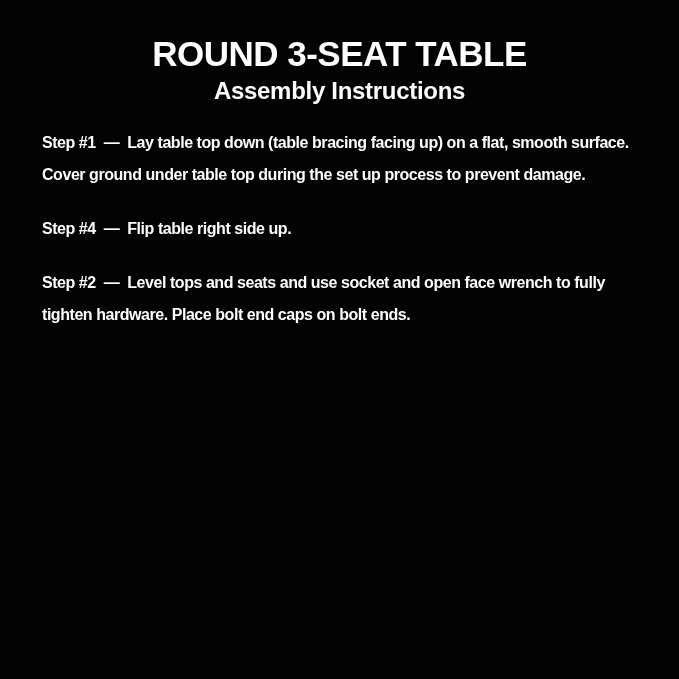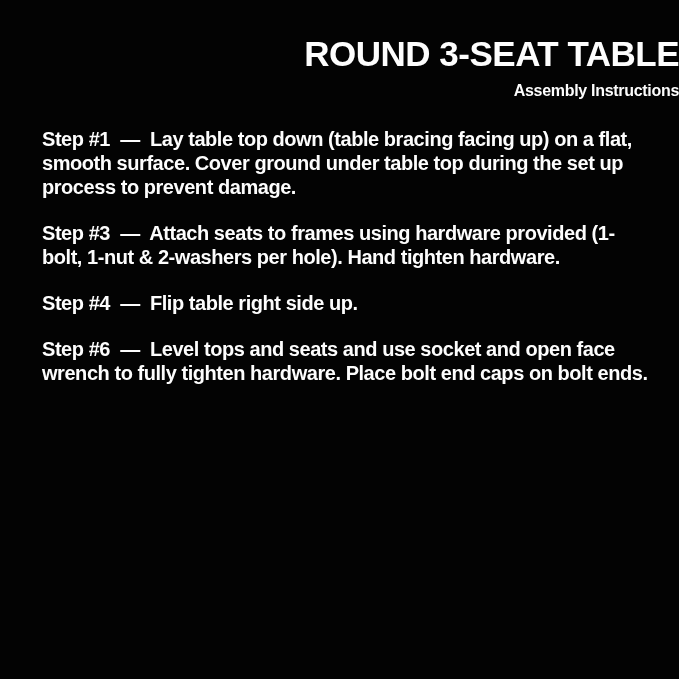--- a/index.html
+++ b/index.html
@@ -12,53 +12,52 @@
     width: 679px;
     height: 679px;
     background: #030303;
     color: #fdfdfd;
     font-family: "Liberation Sans", sans-serif;
     font-weight: 700;
     overflow: hidden;
     box-sizing: border-box;
   }
   .header {
-    text-align: right;
+    text-align: center;
     padding-top: 34px;
   }
   .title {
     font-size: 35px;
     line-height: 40px;
     letter-spacing: -0.5px;
     margin: 0;
   }
   .subtitle {
-    font-size: 16px;
+    font-size: 24px;
     line-height: 30px;
     letter-spacing: -0.3px;
     margin: 2px 0 0 0;
   }
   .steps {
     padding: 21px 26px 0 42px;
   }
   .step {
-    font-size: 20px;
-    line-height: 24px;
+    font-size: 16px;
+    line-height: 32px;
     letter-spacing: -0.45px;
     margin: 0 0 22px 0;
     white-space: pre-wrap;
   }
 </style>
 </head>
 <body>
 
 <div class="page">
   <div class="header">
     <h1 class="title">ROUND 3-SEAT TABLE</h1>
     <h2 class="subtitle">Assembly Instructions</h2>
   </div>
   <div class="steps">
     <p class="step">Step #1  —  Lay table top down (table bracing facing up) on a flat, smooth surface. Cover ground under table top during the set up process to prevent damage.</p>
-    <p class="step">Step #3  —  Attach seats to frames using hardware provided (1-bolt, 1-nut &amp; 2-washers per hole). Hand tighten hardware.</p>
     <p class="step">Step #4  —  Flip table right side up.</p>
-    <p class="step">Step #6  —  Level tops and seats and use socket and open face wrench to fully tighten hardware. Place bolt end caps on bolt ends.</p>
+    <p class="step">Step #2  —  Level tops and seats and use socket and open face wrench to fully tighten hardware. Place bolt end caps on bolt ends.</p>
   </div>
 </div>
 
 </body></html>

